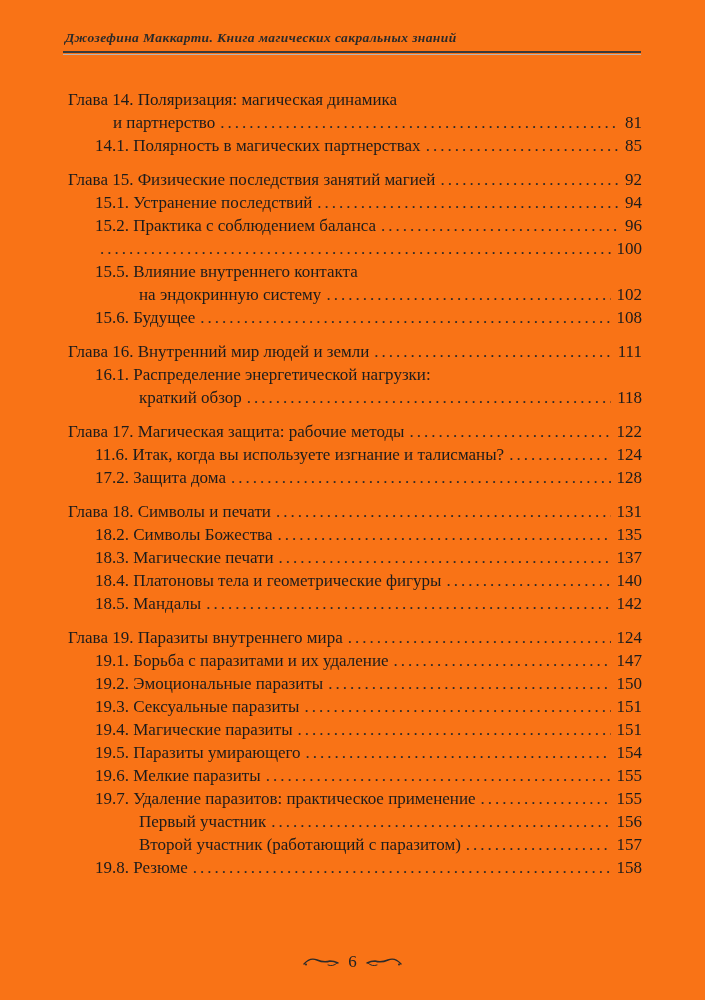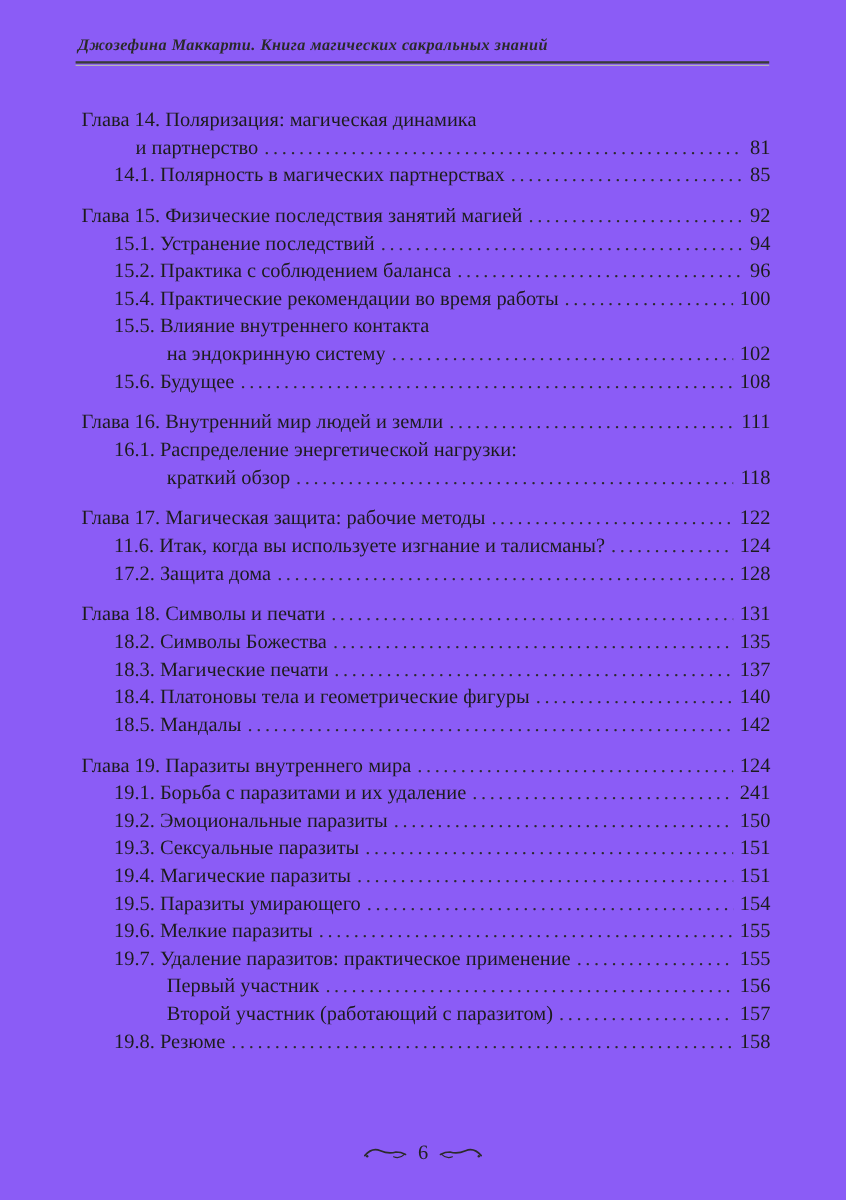--- a/index.html
+++ b/index.html
@@ -4,21 +4,21 @@
 <style>
   html, body { margin: 0; padding: 0; }
   body {
     width: 705px; height: 1000px;
     background: #f4f4f4;
     font-family: "Liberation Serif", "DejaVu Serif", serif;
   }
   .page {
     position: relative;
     width: 705px; height: 1000px;
-    background: #8b5cf6;
+    background: #f97316;
     color: #1c1c1c;
     overflow: hidden;
   }
 
   
   .running-head {
     position: absolute;
     top: 30px; left: 63px; right: 64px;
   }
   .running-head-title {
@@ -135,21 +135,20 @@
     </div>
 
     <div class="toc-line indent-1">
       <span class="toc-text">15.2. Практика с соблюдением баланса</span>
       <span class="toc-dots"></span>
       <span class="toc-page">96</span>
     </div>
 
 
     <div class="toc-line indent-1">
-      <span class="toc-text">15.4. Практические рекомендации во время работы</span>
       <span class="toc-dots"></span>
       <span class="toc-page">100</span>
     </div>
 
     <div class="toc-line indent-1">
       <span class="toc-text">15.5. Влияние внутреннего контакта</span>
 
     </div>
 
     <div class="toc-line indent-3">
@@ -232,21 +231,21 @@
 
     <div class="toc-line indent-0 chapter gap-before">
       <span class="toc-text">Глава 19. Паразиты внутреннего мира</span>
       <span class="toc-dots"></span>
       <span class="toc-page">124</span>
     </div>
 
     <div class="toc-line indent-1">
       <span class="toc-text">19.1. Борьба с паразитами и их удаление</span>
       <span class="toc-dots"></span>
-      <span class="toc-page">241</span>
+      <span class="toc-page">147</span>
     </div>
 
     <div class="toc-line indent-1">
       <span class="toc-text">19.2. Эмоциональные паразиты</span>
       <span class="toc-dots"></span>
       <span class="toc-page">150</span>
     </div>
 
     <div class="toc-line indent-1">
       <span class="toc-text">19.3. Сексуальные паразиты</span>

